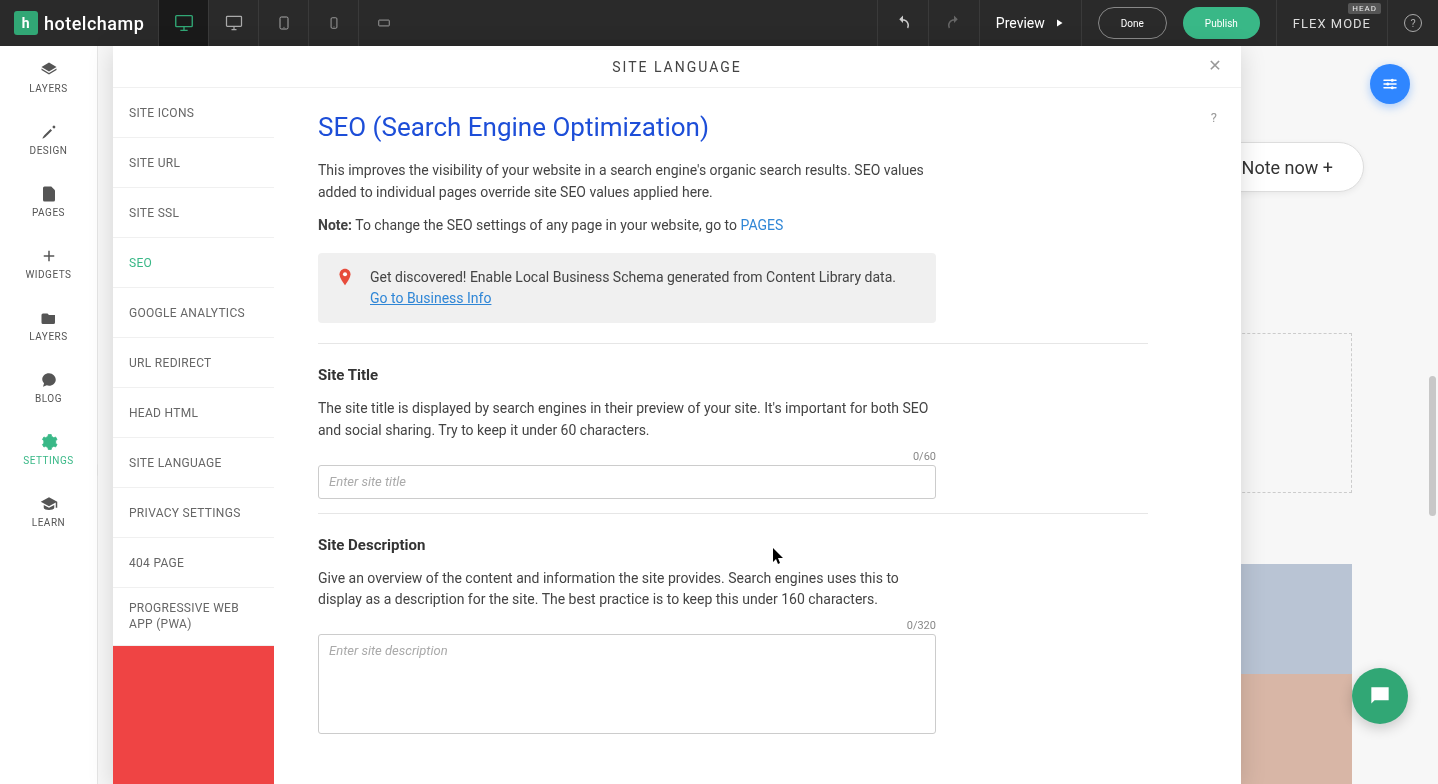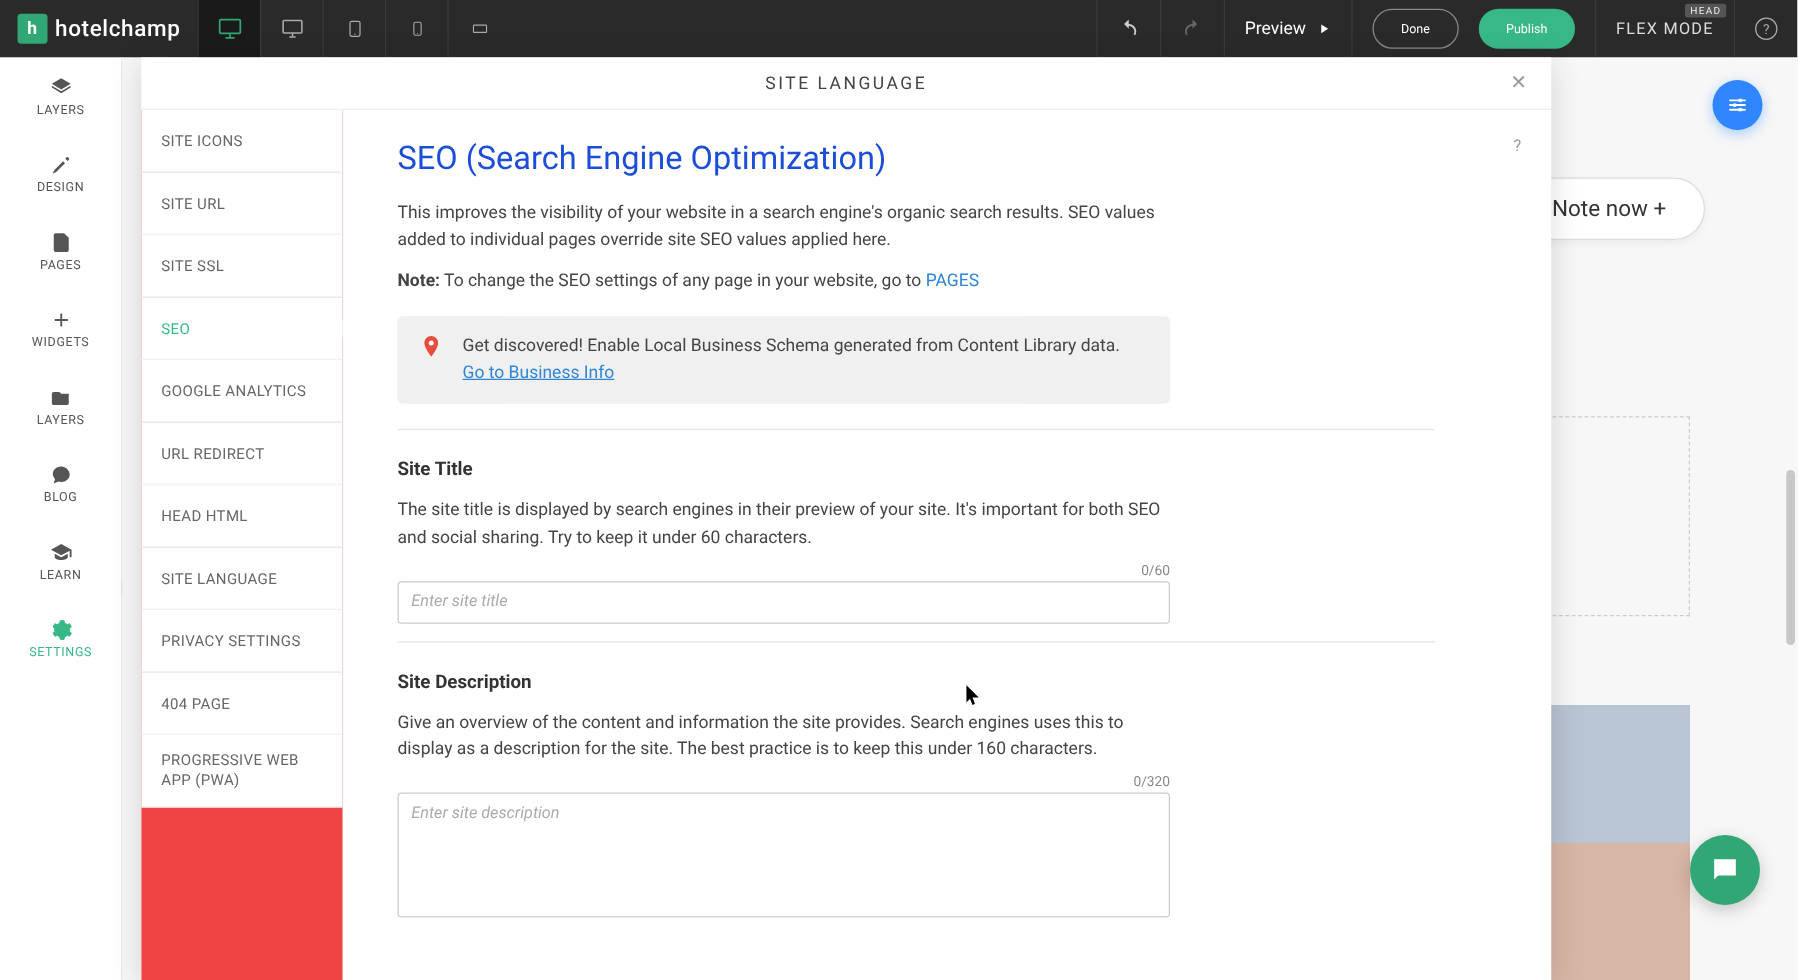--- a/index.html
+++ b/index.html
@@ -186,31 +186,31 @@
         <path d="M4 6h6l2 2h8v10a2 2 0 0 1-2 2H4a2 2 0 0 1-2-2V8a2 2 0 0 1 2-2z"></path>
       </svg>
     <span>LAYERS</span>
   </div>
   <div class="left-nav-item">
     <svg viewBox="0 0 24 24">
         <path d="M12 3C7 3 3 6.6 3 11c0 2 .9 3.8 2.4 5.2L4 21l5-2c1 .3 2 .5 3 .5 5 0 9-3.6 9-8S17 3 12 3z"></path>
       </svg>
     <span>BLOG</span>
   </div>
+  <div class="left-nav-item active">
+    <svg viewBox="0 0 24 24">
+        <path d="M12 8a4 4 0 1 0 0 8 4 4 0 0 0 0-8zm9 4c0-.6-.1-1.1-.2-1.7l2-1.6-2-3.4-2.4 1a7.8 7.8 0 0 0-2.9-1.7L15 2h-4l-.5 2.6c-1 .4-2 1-2.9 1.7l-2.4-1-2 3.4 2 1.6c-.1.6-.2 1.1-.2 1.7s.1 1.1.2 1.7l-2 1.6 2 3.4 2.4-1c.9.7 1.9 1.3 2.9 1.7L11 22h4l.5-2.6c1-.4 2-1 2.9-1.7l2.4 1 2-3.4-2-1.6c.1-.6.2-1.1.2-1.7z"></path>
+      </svg>
+    <span>SETTINGS</span>
+  </div>
   <div class="left-nav-item">
     <svg viewBox="0 0 24 24">
         <path d="M12 3 1 9l11 6 9-4.9V17h2V9L12 3zM5 13.2V17c0 1.7 3.1 3 7 3s7-1.3 7-3v-3.8l-7 3.8-7-3.8z"></path>
       </svg>
     <span>LEARN</span>
-  </div>
-  <div class="left-nav-item active">
-    <svg viewBox="0 0 24 24">
-        <path d="M12 8a4 4 0 1 0 0 8 4 4 0 0 0 0-8zm9 4c0-.6-.1-1.1-.2-1.7l2-1.6-2-3.4-2.4 1a7.8 7.8 0 0 0-2.9-1.7L15 2h-4l-.5 2.6c-1 .4-2 1-2.9 1.7l-2.4-1-2 3.4 2 1.6c-.1.6-.2 1.1-.2 1.7s.1 1.1.2 1.7l-2 1.6 2 3.4 2.4-1c.9.7 1.9 1.3 2.9 1.7L11 22h4l.5-2.6c1-.4 2-1 2.9-1.7l2.4 1 2-3.4-2-1.6c.1-.6.2-1.1.2-1.7z"></path>
-      </svg>
-    <span>SETTINGS</span>
   </div>
   <div class="left-nav-caret"></div>
 </div>
 
 <div class="canvas-bg">
   <div class="book-now">Note now +</div>
   <div style="position:absolute; right:170px; top:527px; font-size:16px; color:#444;">e</div>
   <div class="bg-rect-dashed"></div>
   <div class="bg-img"></div>
   <div class="scrollbar-thumb"></div>

